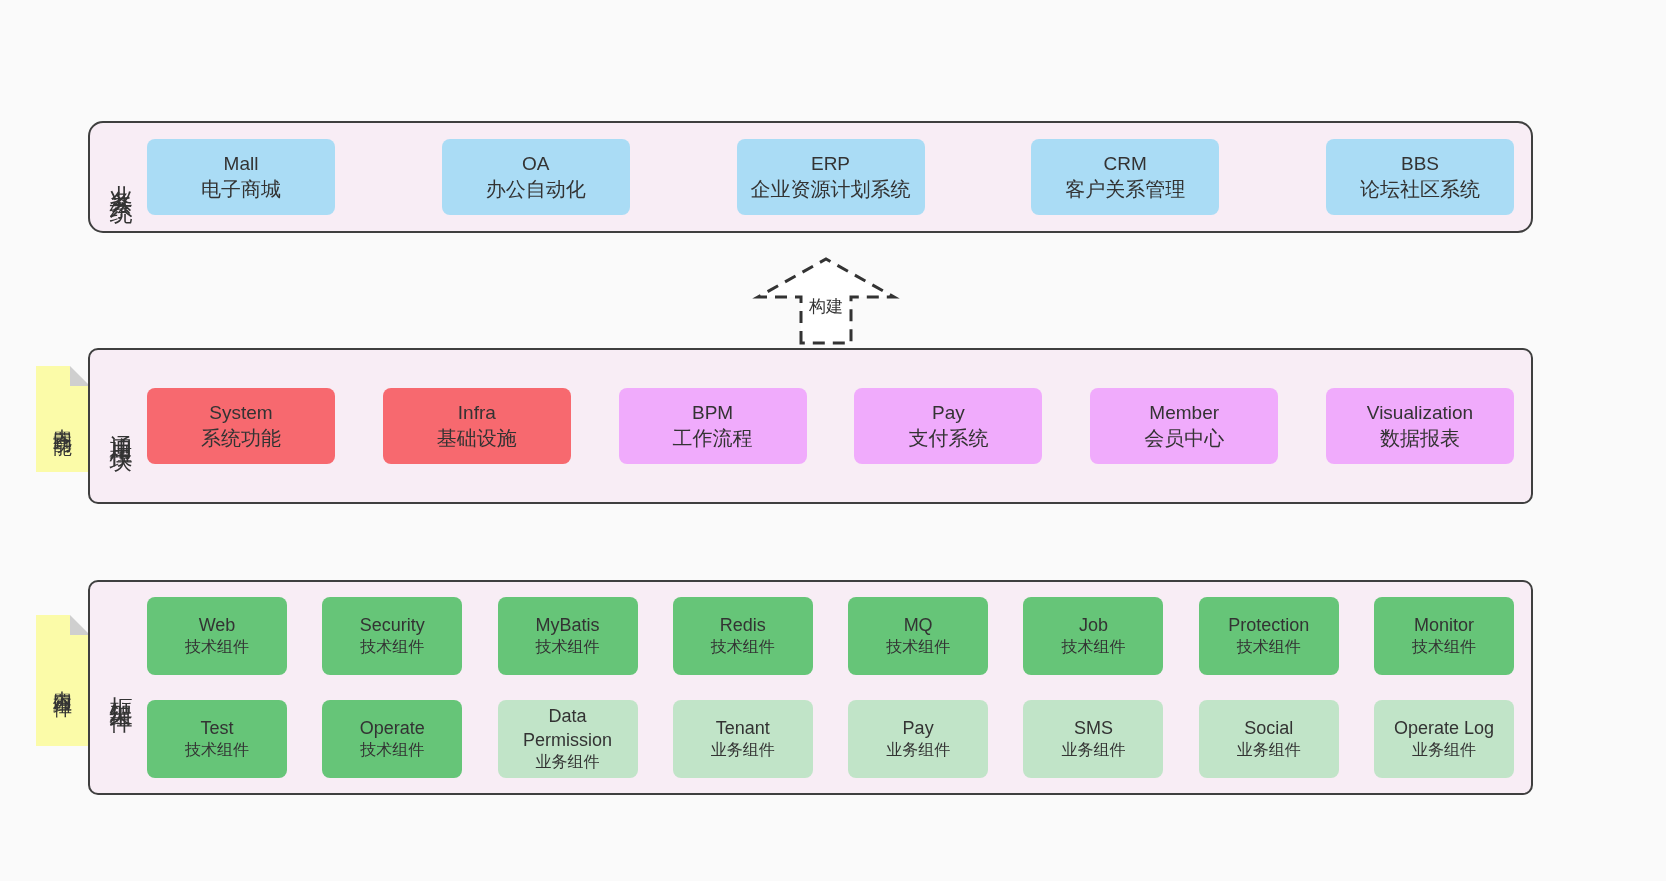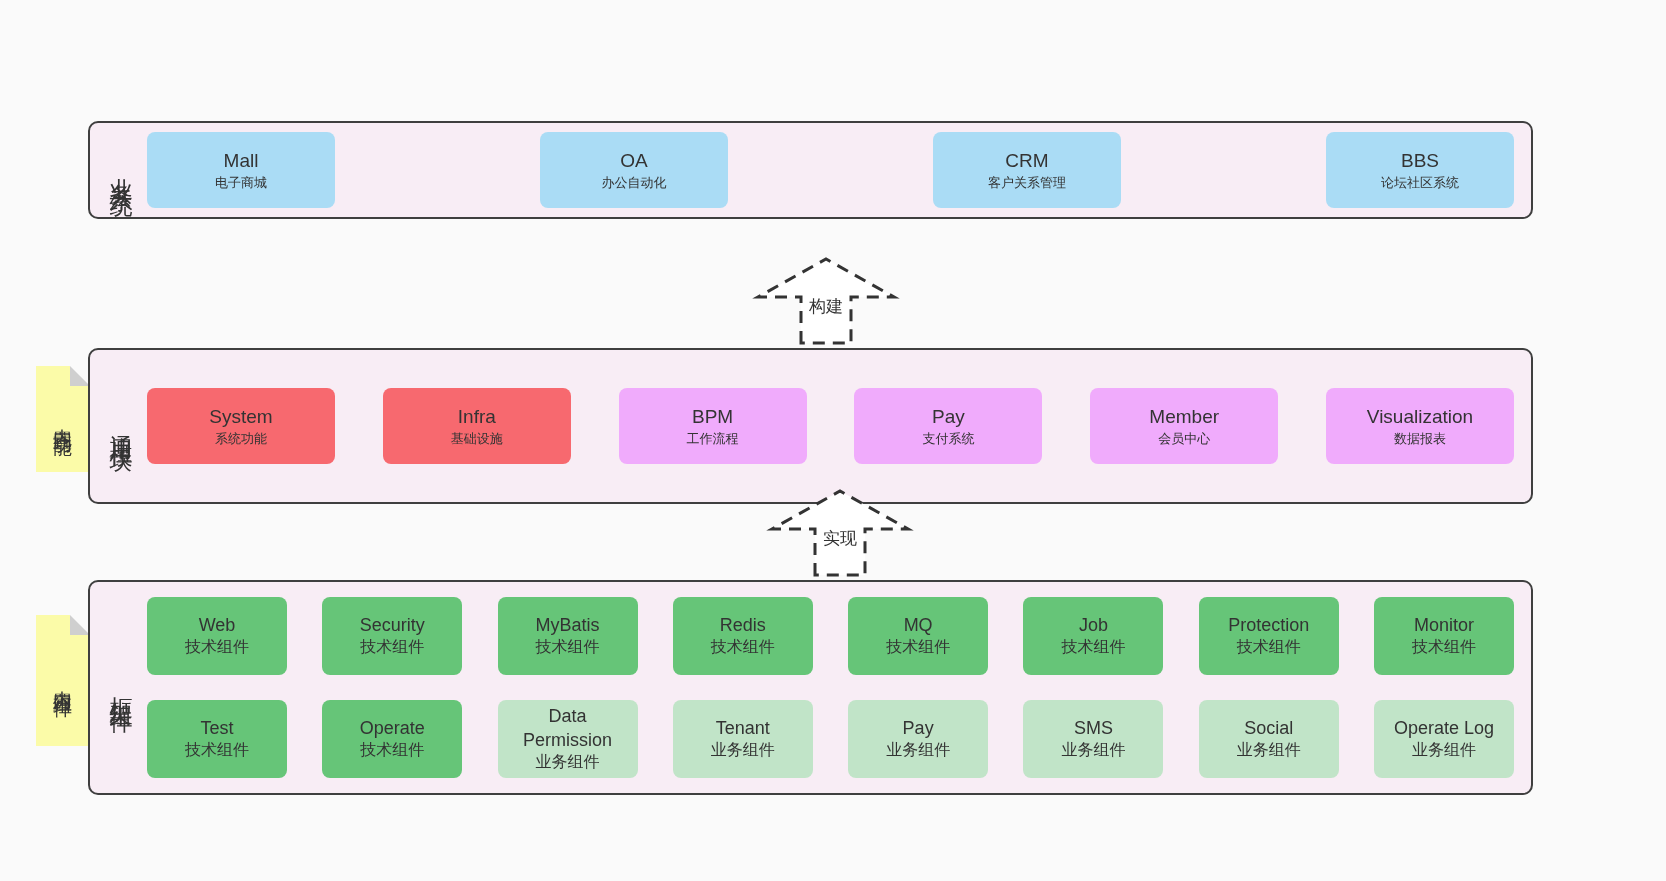--- a/index.html
+++ b/index.html
@@ -3,42 +3,42 @@
 <meta charset="utf-8">
 <style>
   html,body{margin:0;padding:0;background:#fafafa;}
   body{font-family:"Liberation Sans","DejaVu Sans",sans-serif;color:#333;}
   .stage{position:relative;width:1666px;height:881px;background:#fafafa;overflow:hidden;}
 
   
   .band{position:absolute;left:88px;width:1445px;background:#f8edf5;
         border:2px solid #3f3f3f;border-radius:10px;box-sizing:border-box;
         display:flex;align-items:center;}
-  .band1{top:121px;height:98px;}
+  .band1{top:121px;height:112px;border-radius:15px;}
   .band2{top:348px;height:156px;}
   .band3{top:580px;height:215px;flex-direction:row;}
 
   .v-label{writing-mode:vertical-rl;text-orientation:upright;
            font-size:23px;letter-spacing:5px;color:#333;line-height:1;}
   .band-label{position:absolute;left:14px;top:0;height:100%;display:flex;
               align-items:center;justify-content:center;width:34px;}
 
   .row{position:absolute;left:57px;right:17px;display:flex;justify-content:space-between;align-items:center;}
   .band1 .row,.band2 .row{top:0;height:100%;}
   .rows-wrap{position:absolute;left:57px;right:17px;top:0;height:100%;
              display:flex;flex-direction:column;justify-content:center;gap:25px;}
   .rows-wrap .row{position:static;left:auto;right:auto;}
 
   
   .box{border-radius:8px;display:flex;flex-direction:column;justify-content:center;
        align-items:center;text-align:center;box-sizing:border-box;padding:4px 6px;}
   .band1 .box,.band2 .box{width:188px;height:76px;}
   .band3 .box{width:140px;height:78px;}
   .box .en{font-size:19px;line-height:1.35;}
-  .box .zh{font-size:13px;line-height:1.35;}
+  .box .zh{font-size:20px;line-height:1.35;}
   .band3 .box .en{font-size:18px;line-height:1.3;}
   .band3 .box .zh{font-size:16px;line-height:1.3;}
   .blue{background:#aadcf5;}
   .red{background:#f7696f;}
   .pink{background:#f0abfc;}
   .green{background:#66c578;}
   .lightgreen{background:#c1e4c8;}
 
   
   .arrow{position:absolute;width:180px;height:90px;}
@@ -66,20 +66,24 @@
     <div class="row">
       <div class="box blue">
         <div class="en">Mall</div>
         <div class="zh">电子商城</div>
       </div>
       <div class="box blue">
         <div class="en">OA</div>
         <div class="zh">办公自动化</div>
       </div>
       <div class="box blue">
+        <div class="en">ERP</div>
+        <div class="zh">企业资源计划系统</div>
+      </div>
+      <div class="box blue">
         <div class="en">CRM</div>
         <div class="zh">客户关系管理</div>
       </div>
       <div class="box blue">
         <div class="en">BBS</div>
         <div class="zh">论坛社区系统</div>
       </div>
     </div>
   </div>
 
@@ -117,26 +121,20 @@
         <div class="en">Member</div>
         <div class="zh">会员中心</div>
       </div>
       <div class="box pink">
         <div class="en">Visualization</div>
         <div class="zh">数据报表</div>
       </div>
     </div>
   </div>
 
-  <div class="arrow" style="left:750px;top:487px;">
-    <svg width="180" height="90" viewBox="0 0 180 90">
-      <polygon points="65,88 65,42 22,42 90,4 158,42 115,42 115,88" fill="#ffffff" stroke="#333333" stroke-width="3" stroke-dasharray="12 8"></polygon>
-    </svg>
-    <span class="arrow-label">实现</span>
-  </div>
 
   <div class="sticky sticky2">
     <span class="v-label">内置组件</span>
   </div>
 
   <div class="band band3">
     <div class="v-label band-label">框架组件</div>
     <div class="rows-wrap">
       <div class="row">
         <div class="box green">

